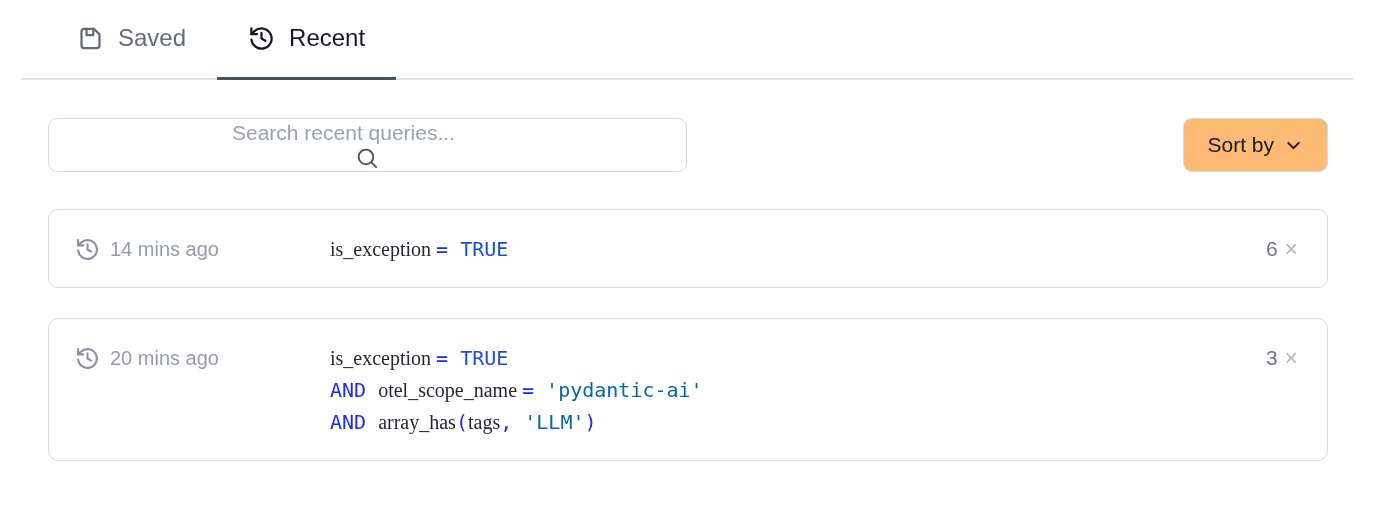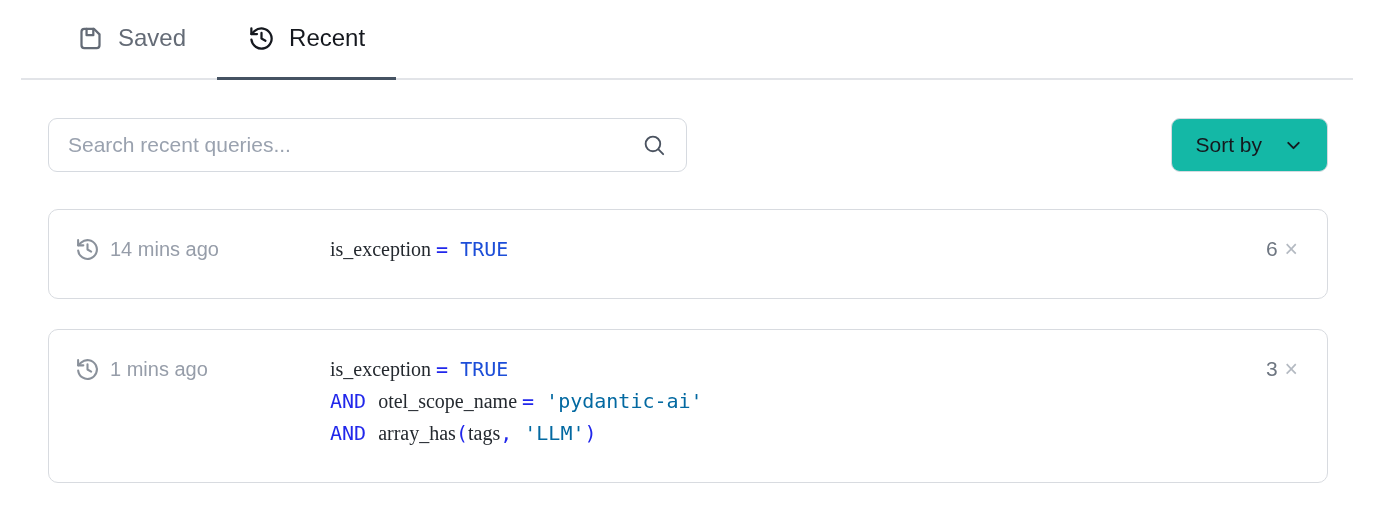--- a/index.html
+++ b/index.html
@@ -50,56 +50,57 @@
     align-items: center;
   }
   .search-box {
     width: 639px; height: 54px;
     border: 1.5px solid #d6dae0;
     border-radius: 9px;
     display: flex;
     align-items: center;
     padding: 0 19px;
     background: #fff;
+    flex-direction: column;
   }
   .search-box input {
     flex: 1;
     border: none; outline: none;
     font-family: "Liberation Sans", sans-serif;
     font-size: 21px;
     color: #171b21;
     background: transparent;
   }
   .search-box input::placeholder { color: #9aa2af; }
   .search-icon { color: #4b5360; }
   .sort-button {
     height: 54px;
     padding: 0 23px;
     border: 1.5px solid #d6dae0;
     border-radius: 9px;
-    background: #14b8a6;
-    display: flex;
-    align-items: center;
-    gap: 21px;
+    background: #fdba74;
+    display: flex;
+    align-items: center;
+    gap: 9px;
     font-family: "Liberation Sans", sans-serif;
     font-size: 21px;
     color: #15181e;
     cursor: pointer;
   }
   .chevron-down { color: #15181e; }
 
   
   .query-list { margin: 37px 46px 0 48px; }
   .query-card {
     border: 1.5px solid #d8dbe0;
     border-radius: 10px;
     background: #fff;
     display: flex;
     align-items: flex-start;
-    padding: 23px 29px 33px 26px;
+    padding: 23px 29px 22px 26px;
     cursor: pointer;
   }
   .query-card + .query-card { margin-top: 30px; }
   .query-meta {
     display: flex;
     align-items: center;
     gap: 10px;
     width: 255px;
     flex-shrink: 0;
     height: 32px;
@@ -199,21 +200,21 @@
 
   <div class="query-card">
     <div class="query-meta">
       <span class="history-icon-sm">
         <svg width="25" height="25" viewBox="0 0 24 24" fill="none" stroke="currentColor" stroke-width="2" stroke-linecap="round" stroke-linejoin="round">
           <path d="M3 3v5h5"></path>
             <path d="M3.05 13A9 9 0 1 0 6 5.3L3 8"></path>
             <path d="M12 7v5l3.5 2"></path>
         </svg>
       </span>
-      <span class="query-time">1 mins ago</span>
+      <span class="query-time">20 mins ago</span>
     </div>
     <div class="query-code"><div class="code-line"><span class="tok-id">is_exception </span><span class="tok-kw">= </span><span class="tok-bool">TRUE</span></div><div class="code-line"><span class="tok-kw">AND </span><span class="tok-id">otel_scope_name </span><span class="tok-kw">= </span><span class="tok-str">'pydantic-ai'</span></div><div class="code-line"><span class="tok-kw">AND </span><span class="tok-id">array_has</span><span class="tok-kw">(</span><span class="tok-id">tags</span><span class="tok-kw">, </span><span class="tok-str">'LLM'</span><span class="tok-kw">)</span></div></div>
     <div class="query-count">
       <span class="count-value">3</span>
       <span class="times-glyph">×</span>
     </div>
   </div>
 </div>
 
 </body></html>

